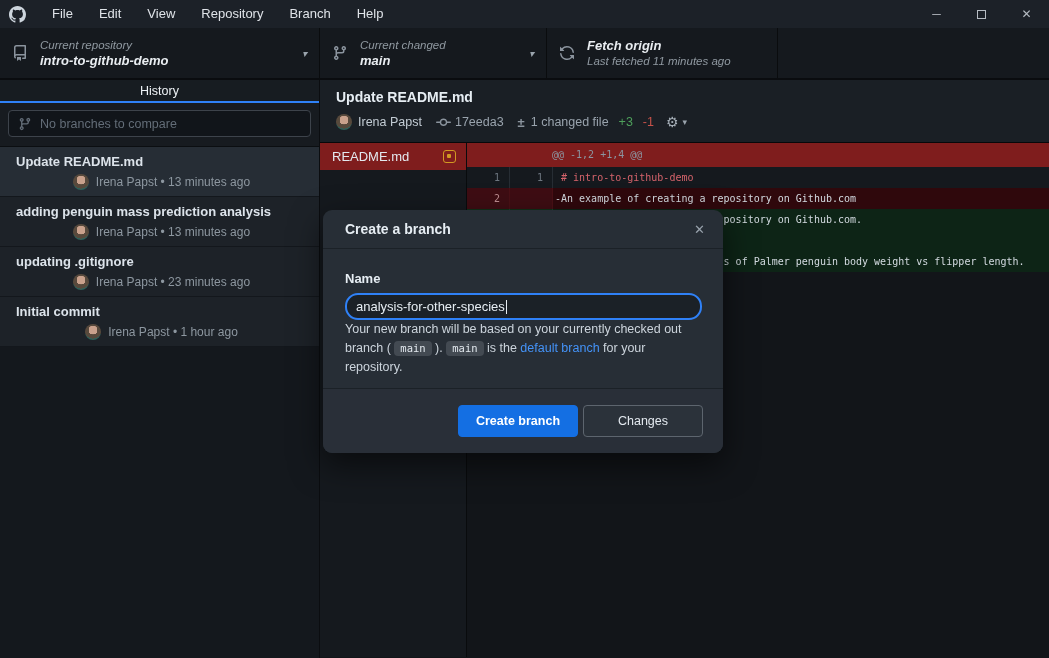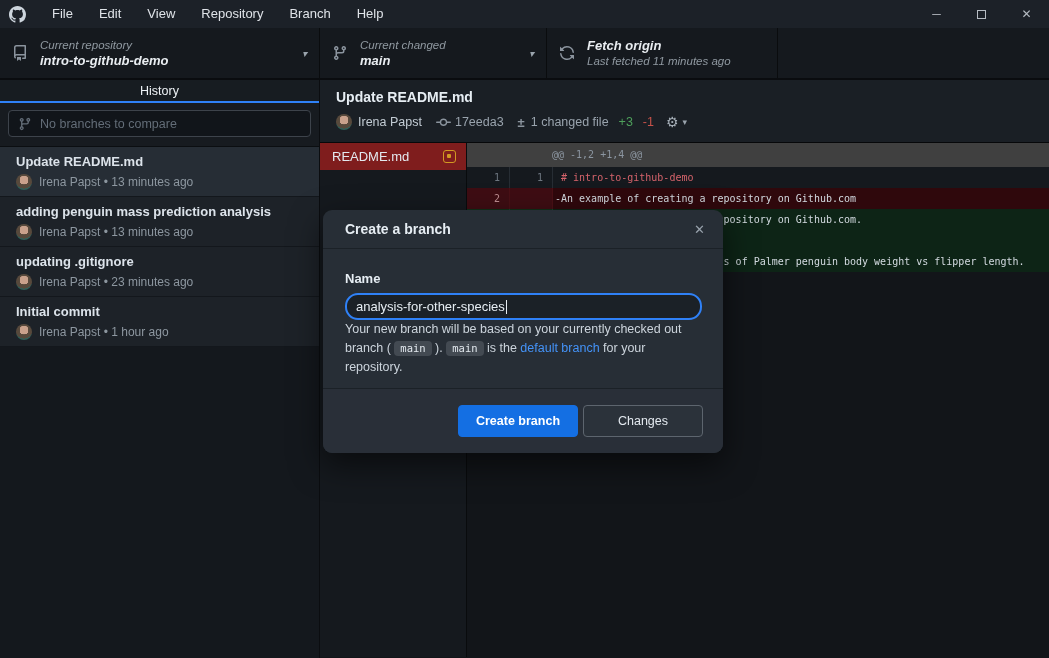--- a/index.html
+++ b/index.html
@@ -35,21 +35,21 @@
   .tab.active { color:#eef2f6; }
   .tab.active::after { content:""; position:absolute; left:0; right:0; bottom:0; height:2px; background:#2f81f7; }
   .compare-wrap { background:#171b20; padding:7px 8px 9px 8px; border-bottom:1px solid #0b0e11; }
   .compare-input { height:27px; background:#11151a; border:1px solid #3d434b; border-radius:4px;
                    display:flex; align-items:center; padding:0 9px; }
   .compare-input svg { width:14px; height:14px; fill:#636d78; margin-right:8px; flex:none; }
   .compare-placeholder { font-size:12.5px; color:#636d78; }
   .commit-row { height:50px; background:#1d2228; border-bottom:1px solid #13171c; padding:7px 12px 0 16px; cursor:default; }
   .commit-row.selected { background:#262d35; }
   .commit-title { font-size:13px; font-weight:bold; color:#dce3ea; white-space:nowrap; overflow:hidden; }
-  .commit-meta { margin-top:5px; display:flex; align-items:center; font-size:12px; color:#8d97a0; }
+  .commit-meta { margin-top:5px; display:flex; align-items:center; font-size:12px; color:#8d97a0;justify-content:center; }
   .avatar { width:16px; height:16px; border-radius:50%; margin-right:7px; flex:none;
             background:radial-gradient(circle at 50% 38%, #c9a18c 0%, #c9a18c 34%, #57493c 35% 66%, #2e5f58 67% 100%); }
 
   
   .main { position:absolute; left:320px; top:80px; width:729px; height:578px; background:#121519; }
   .commit-header { height:63px; background:#1a1f25; border-bottom:1px solid #07080a; padding:9px 0 0 16px; }
   .commit-header h1 { font-size:14px; font-weight:bold; color:#e6edf3; }
   .header-meta { display:flex; align-items:center; margin-top:9px; font-size:12.5px; color:#99a3ad; }
   .header-meta .avatar { margin-right:6px; }
   .meta-author { color:#c3ccd4; margin-right:14px; }
@@ -62,21 +62,21 @@
   .meta-gear-caret { color:#9aa4ad; font-size:9px; margin-left:4px; }
 
   .content-row { display:flex; height:514px; }
   .file-panel { width:147px; background:#15191e; border-right:1px solid #090b0d; }
   .file-row { height:27px; background:#7f1d1d; display:flex; align-items:center; padding:0 10px 0 12px; }
   .file-name { font-size:13px; color:#e3e9ef; flex:1; }
   .mod-icon { width:13px; height:13px; border:1.5px solid #d29922; border-radius:3px; position:relative; flex:none; }
   .mod-icon::after { content:""; position:absolute; left:3px; top:3px; width:4px; height:4px; background:#d29922; border-radius:1px; }
 
   .diff-panel { flex:1; font-family:"DejaVu Sans Mono", monospace; font-size:10px; }
-  .hunk-row { height:24px; line-height:24px; background:#404040; color:#8b95a0; padding-left:85px; white-space:pre; }
+  .hunk-row { height:24px; line-height:24px; background:#7f1d1d; color:#8b95a0; padding-left:85px; white-space:pre; }
   .diff-line { display:flex; height:21px; line-height:21px; background:#15191e; }
   .num { width:43px; text-align:right; padding-right:9px; color:#6e7680; flex:none;
          border-right:1px solid #272d34; }
   .code { flex:1; white-space:pre; color:#d3dae0; padding-left:2px; overflow:hidden; }
   .diff-line.deleted { background:#2f080c; }
   .diff-line.deleted .num { background:#3e0d13; border-right-color:#4a1016; color:#bd8d91; }
   .diff-line.added { background:#0d2416; }
   .diff-line.added .num { background:#103019; border-right-color:#17402a; color:#8fb89a; }
   .code.heading { color:#d5636b; }
 

